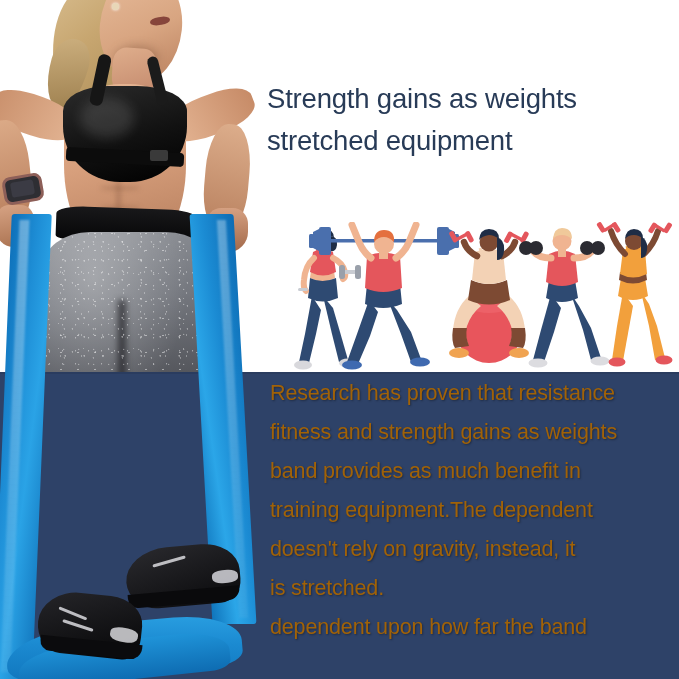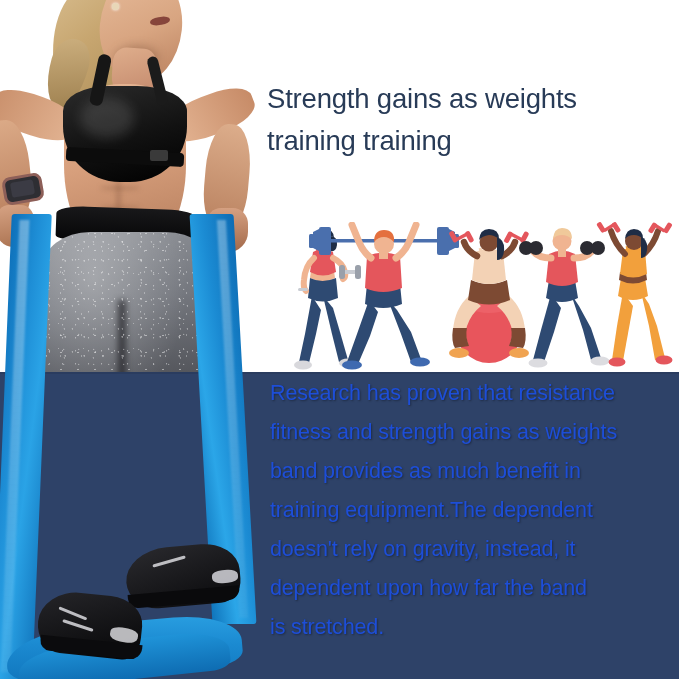--- a/index.html
+++ b/index.html
@@ -13,21 +13,21 @@
   }
   #stage{position:relative;width:679px;height:679px;background:#ffffff;overflow:hidden;}
 
   
   .navy-panel{
     position:absolute;left:0;top:372px;width:679px;height:307px;
     background:#2e4268;
   }
   .body-copy{
     position:absolute;left:270px;top:374px;width:402px;
-    color:#1d4ed8;
+    color:#a16207;
     font-size:21.5px;
     line-height:39px;
     letter-spacing:-0.15px;
     text-shadow:1px 1px 2px rgba(0,0,0,.35);
   }
   .body-copy p{margin:0;}
 
   
   .headline{
     position:absolute;left:267px;top:78px;width:400px;
@@ -341,21 +341,21 @@
 
     <div class="shoeL"></div>
     <div class="shoeL-sole"></div>
     <div class="shoeL-toe"></div>
     <div class="lace-a"></div>
     <div class="lace-b"></div>
   </div>
 
   <div class="headline">
     <span class="l1">Strength gains as weights</span>
-    <span class="l2">training training</span>
+    <span class="l2">stretched equipment</span>
   </div>
 
   <div class="illu">
     <svg width="394" height="150" viewBox="0 0 394 150" xmlns="http://www.w3.org/2000/svg">
 
       <g>
 
         <path d="M27 74 L20 112 L14 140 L24 141 L31 112 L36 88 Z" fill="#2e4a72"></path>
         <path d="M38 74 L47 112 L54 140 L63 138 L55 110 L48 86 Z" fill="#2e4a72"></path>
         <ellipse cx="18" cy="143" rx="9" ry="4.5" fill="#d8d8dc"></ellipse>
@@ -522,22 +522,22 @@
 
   <div class="navy-panel"></div>
   <div class="panel-edge"></div>
 
   <div class="body-copy">
     <p>Research has proven that resistance</p>
     <p>fitness and strength gains as weights</p>
     <p>band provides as much benefit in</p>
     <p>training equipment.The dependent</p>
     <p>doesn't rely on gravity, instead, it</p>
+    <p>is stretched.</p>
     <p>dependent upon how far the band</p>
-    <p>is stretched.</p>
   </div>
 
   <div class="band-left"></div>
   <div class="band-left-hl"></div>
   <div class="band-right"></div>
   <div class="band-right-hl"></div>
   <div class="band-bottom"></div>
   <div class="band-bottom2"></div>
 
   <div class="photo" style="pointer-events:none;background:transparent;">

